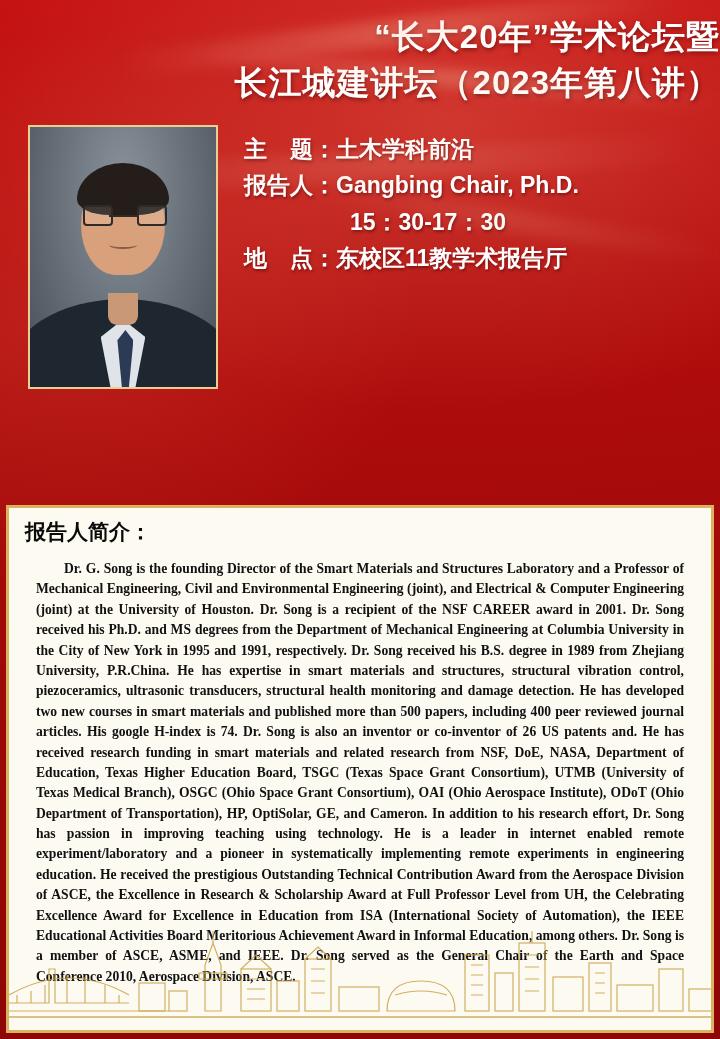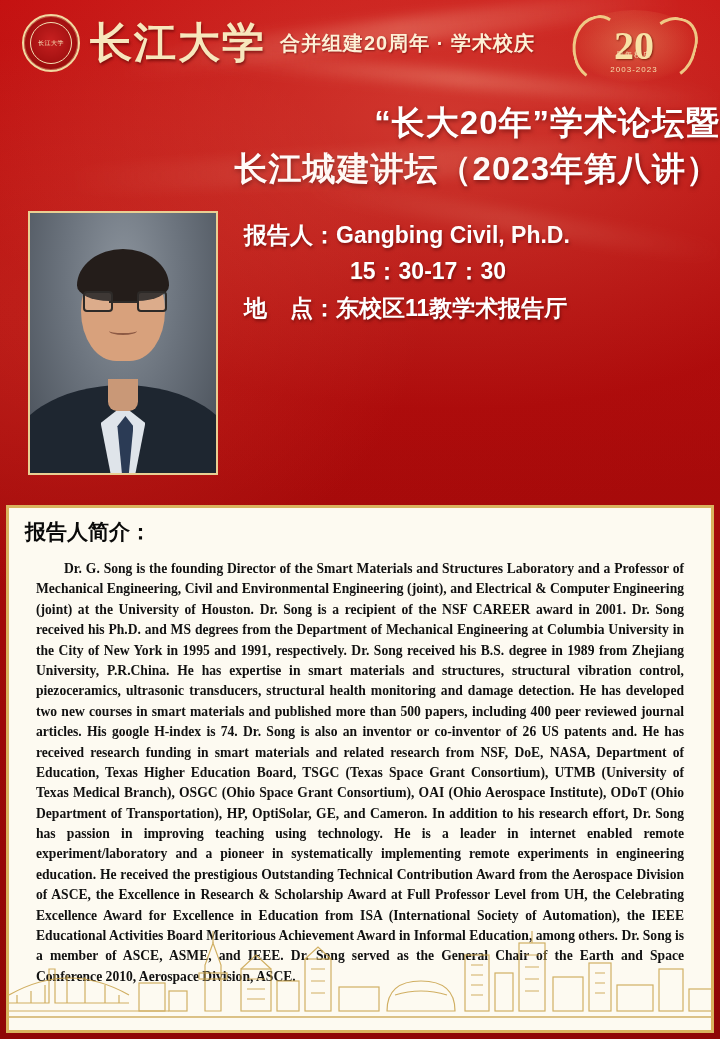--- a/index.html
+++ b/index.html
@@ -253,36 +253,20 @@
 </head>
 <body>
 
 <div class="poster">
 
   <div class="streak s1"></div>
   <div class="streak s2"></div>
   <div class="streak s3"></div>
   <div class="streak s4"></div>
 
-  <div class="header">
-    <div class="univ-seal">
-      <div class="seal-inner">长江大学</div>
-    </div>
-    <div class="logo-text">长江大学</div>
-    <div class="logo-sub">合并组建20周年 · 学术校庆</div>
-
-    <div class="anniv">
-      <div class="ribbon"></div>
-      <div class="wing l"></div>
-      <div class="wing r"></div>
-      <div class="num">20</div>
-      <div class="cn">周年校庆</div>
-      <div class="years">2003-2023</div>
-    </div>
-  </div>
 
   <div class="title-block">
     <div class="title-line">“长大20年”学术论坛暨</div>
     <div class="title-line">长江城建讲坛（2023年第八讲）</div>
   </div>
 
   <div class="info-section">
     <div class="portrait">
       <div class="p-bg"></div>
       <div class="p-shoulders"></div>
@@ -291,21 +275,22 @@
       <div class="p-neck"></div>
       <div class="p-head"></div>
       <div class="p-hair"></div>
       <div class="p-glass l"></div>
       <div class="p-glass r"></div>
       <div class="p-bridge"></div>
       <div class="p-mouth"></div>
     </div>
 
     <div class="details">
-      <div class="row">报告人：Gangbing Civil, Ph.D.</div>
+      <div class="row">主　题：土木学科前沿</div>
+      <div class="row">报告人：Gangbing Chair, Ph.D.</div>
       <div class="row indent">15：30-17：30</div>
       <div class="row">地　点：东校区11教学术报告厅</div>
     </div>
   </div>
 
   <div class="bio">
     <div class="bio-title">报告人简介：</div>
     <p class="bio-text">Dr. G. Song is the founding Director of the Smart Materials and Structures Laboratory and a Professor of Mechanical Engineering, Civil and Environmental Engineering (joint), and Electrical &amp; Computer Engineering (joint) at the University of Houston. Dr. Song is a recipient of the NSF CAREER award in 2001. Dr. Song received his Ph.D. and MS degrees from the Department of Mechanical Engineering at Columbia University in the City of New York in 1995 and 1991, respectively. Dr. Song received his B.S. degree in 1989 from Zhejiang University, P.R.China. He has expertise in smart materials and structures, structural vibration control, piezoceramics, ultrasonic transducers, structural health monitoring and damage detection. He has developed two new courses in smart materials and published more than 500 papers, including 400 peer reviewed journal articles. His google H-index is 74. Dr. Song is also an inventor or co-inventor of 26 US patents and. He has received research funding in smart materials and related research from NSF, DoE, NASA, Department of Education, Texas Higher Education Board, TSGC (Texas Space Grant Consortium), UTMB (University of Texas Medical Branch), OSGC (Ohio Space Grant Consortium), OAI (Ohio Aerospace Institute), ODoT (Ohio Department of Transportation), HP, OptiSolar, GE, and Cameron. In addition to his research effort, Dr. Song has passion in improving teaching using technology. He is a leader in internet enabled remote experiment/laboratory and a pioneer in systematically implementing remote experiments in engineering education. He received the prestigious Outstanding Technical Contribution Award from the Aerospace Division of ASCE, the Excellence in Research &amp; Scholarship Award at Full Professor Level from UH, the Celebrating Excellence Award for Excellence in Education from ISA (International Society of Automation), the IEEE Educational Activities Board Meritorious Achievement Award in Informal Education, among others. Dr. Song is a member of ASCE, ASME, and IEEE. Dr. Song served as the General Chair of the Earth and Space Conference 2010, Aerospace Division, ASCE.</p>
 
     <svg class="skyline" viewBox="0 0 710 105" preserveAspectRatio="none">

